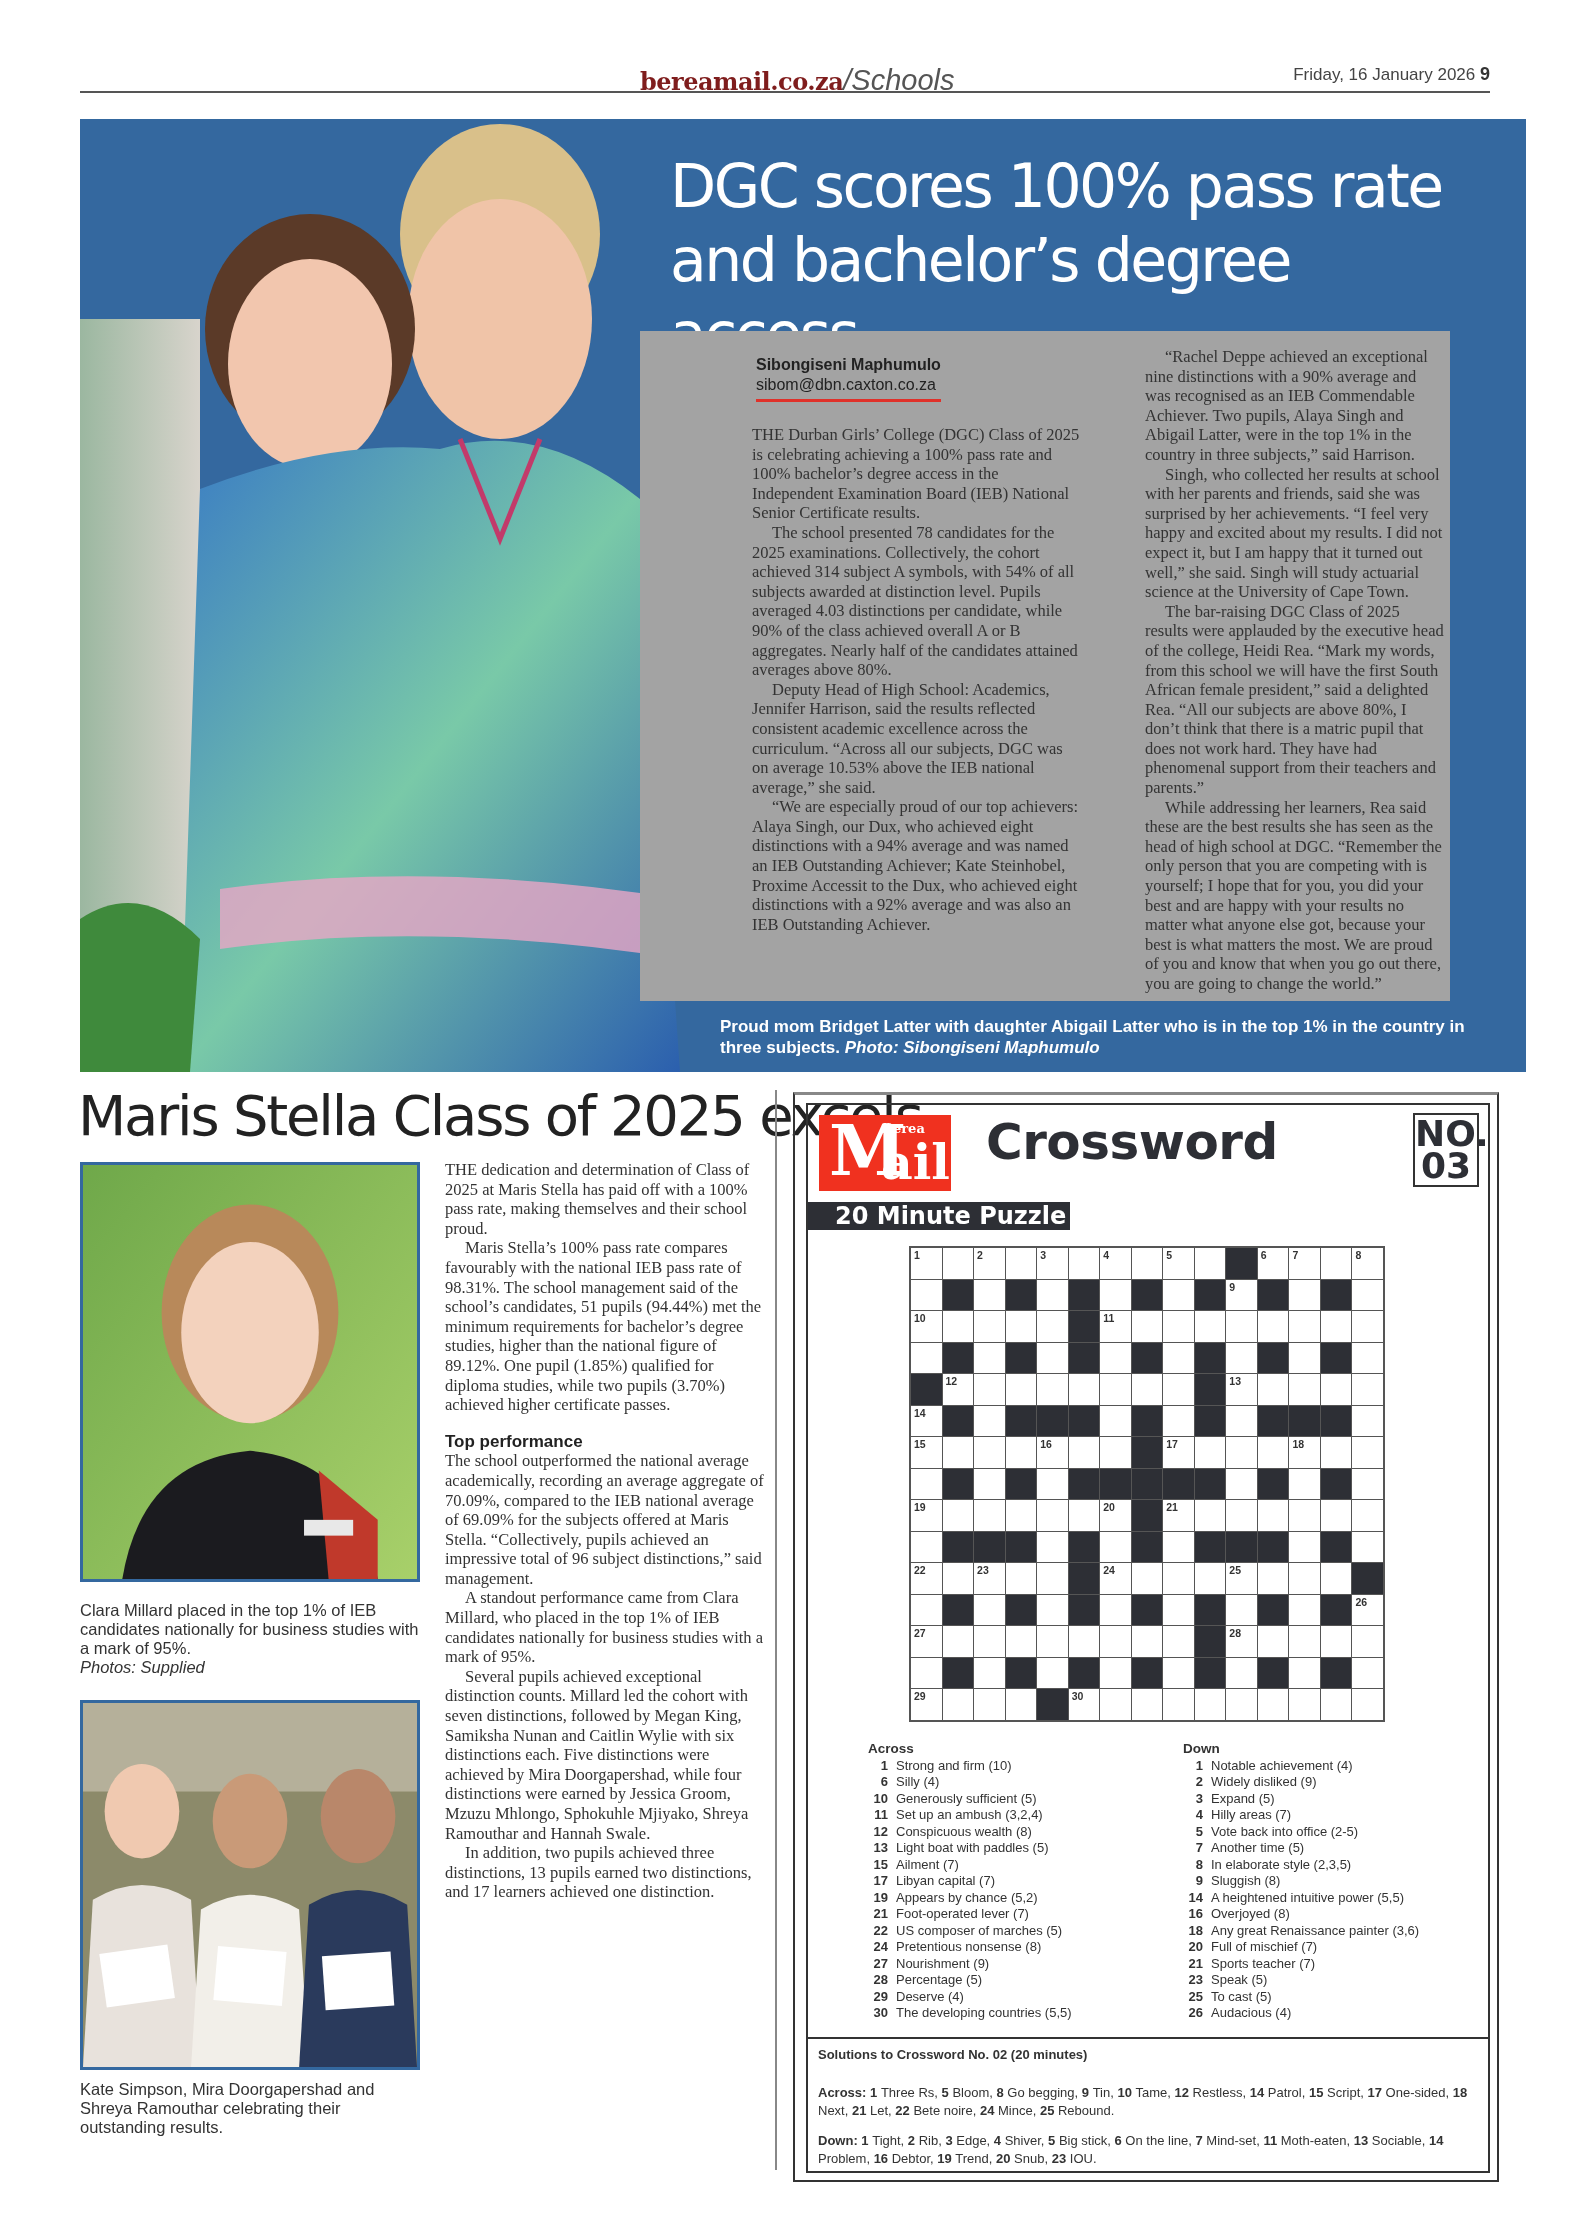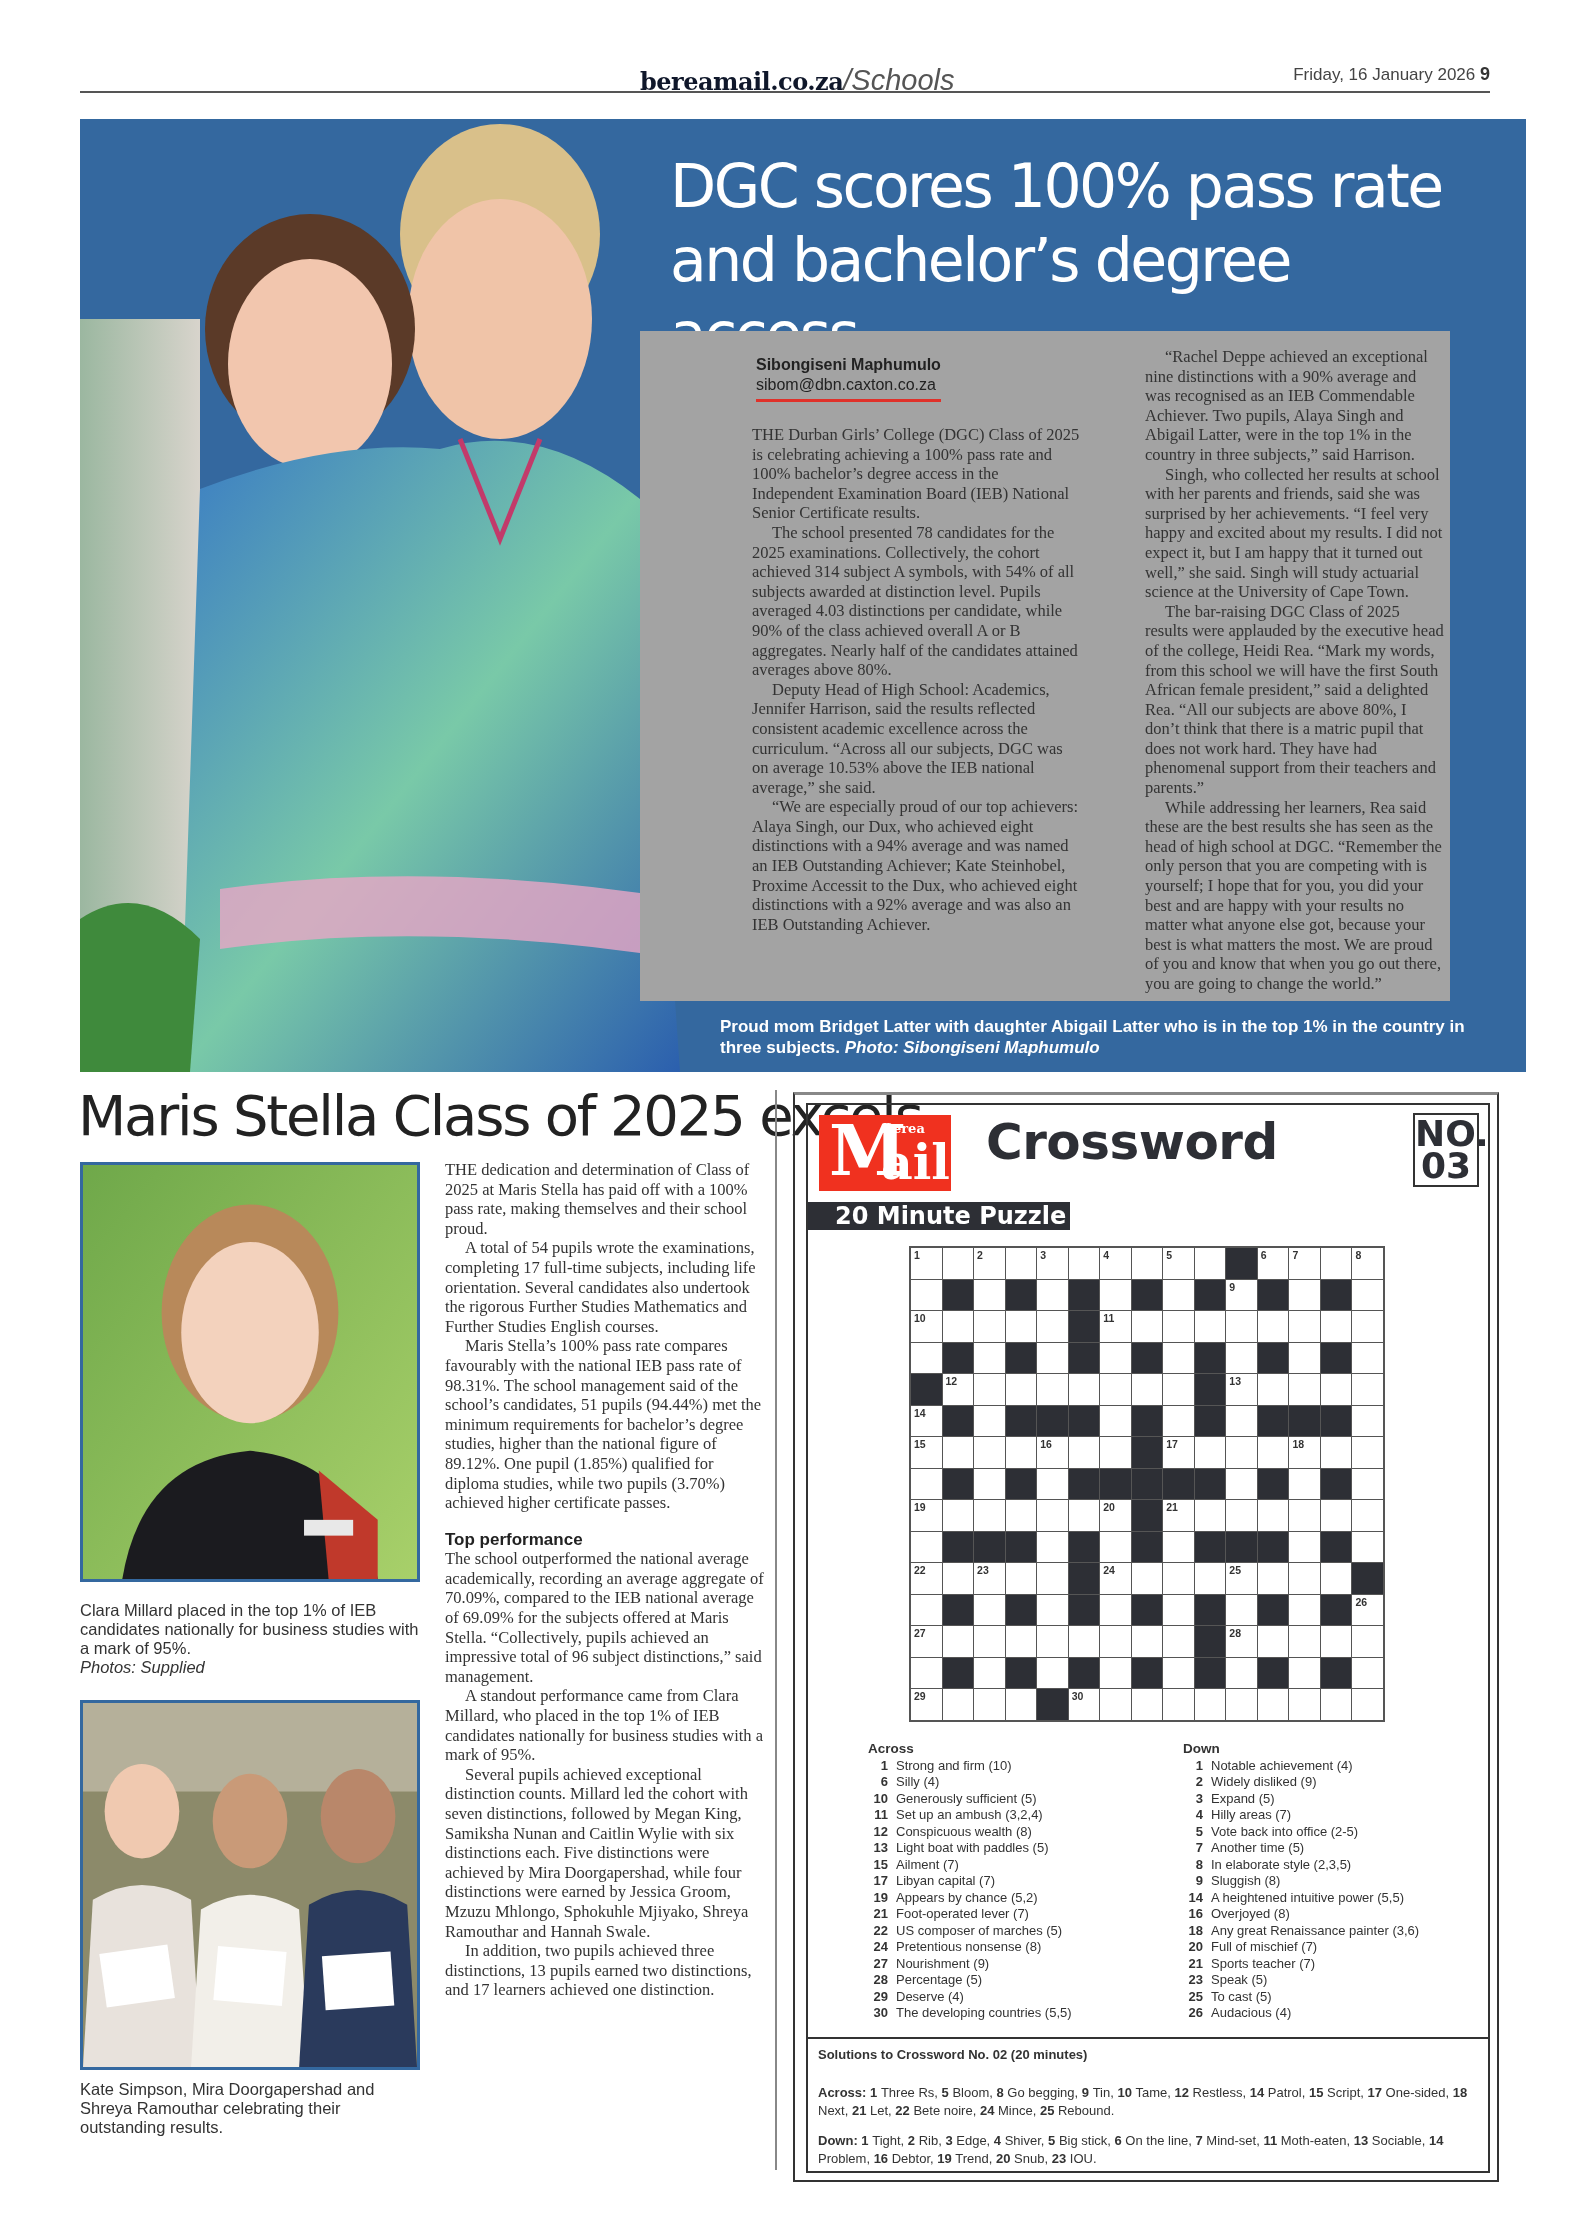--- a/index.html
+++ b/index.html
@@ -1,21 +1,21 @@
 <!DOCTYPE html>
 <html><head>
 <meta charset="utf-8">
 <style>
   * { box-sizing: border-box; margin: 0; padding: 0; }
   body { width: 1572px; height: 2224px; background: #fff; position: relative; font-family: "Liberation Serif", serif; color: #222; overflow: hidden; }
 
   
   .masthead { position: absolute; left: 80px; top: 60px; width: 1410px; height: 33px; border-bottom: 2px solid #555; }
   .mast-site { position: absolute; left: 560px; top: 4px; font-size: 26px; color: #555; }
-  .mast-site b { font-family: "DejaVu Serif", serif; font-weight: bold; font-size: 24px; color: #0f172a; letter-spacing: -0.5px; }
+  .mast-site b { font-family: "DejaVu Serif", serif; font-weight: bold; font-size: 24px; color: #7f1d1d; letter-spacing: -0.5px; }
   .mast-site span { font-family: "Liberation Sans", sans-serif; font-size: 29px; color: #555; font-style: italic; }
   .mast-date { position: absolute; right: 0; top: 4px; font-family: "Liberation Sans", sans-serif; font-size: 17px; color: #444; }
   .mast-date b { font-size: 18px; color: #333; }
 
   
   .hero { position: absolute; left: 80px; top: 119px; width: 1446px; height: 953px; background: #34689f; overflow: hidden; }
   .hero-photo { position: absolute; left: 0; top: 0; width: 640px; height: 953px; }
   .hero-title { position: absolute; left: 590px; top: 30px; width: 800px; font-family: "DejaVu Sans", sans-serif; font-size: 60px; line-height: 74px; color: #fff; letter-spacing: -2.5px; font-weight: normal; }
   .hero-textbox { position: absolute; left: 560px; top: 212px; width: 810px; height: 670px; background: #a3a3a3; }
   .byline { position: absolute; left: 116px; top: 24px; font-family: "Liberation Sans", sans-serif; font-size: 16px; line-height: 20px; color: #222; border-bottom: 3px solid #e0312a; padding-bottom: 4px; }
@@ -160,21 +160,20 @@
     <path d="M220 370 L230 205 Q280 175 330 205 L340 370 Z" fill="#2a3a5c"></path>
     <rect x="20" y="250" width="70" height="55" fill="#ffffff" transform="rotate(-8 55 277)"></rect>
     <rect x="135" y="250" width="70" height="55" fill="#ffffff" transform="rotate(5 170 277)"></rect>
     <rect x="245" y="255" width="70" height="55" fill="#ffffff" transform="rotate(-4 280 282)"></rect>
   </svg>
 </div>
 <div class="caption ms-cap2">Kate Simpson, Mira Doorgapershad and Shreya Ramouthar celebrating their outstanding results.</div>
 
 <div class="col ms-col">
   <p class="first">THE dedication and determination of Class of 2025 at Maris Stella has paid off with a 100% pass rate, making themselves and their school proud.</p>
-  <p>A total of 54 pupils wrote the examinations, completing 17 full-time subjects, including life orientation. Several candidates also undertook the rigorous Further Studies Mathematics and Further Studies English courses.</p>
   <p>Maris Stella’s 100% pass rate compares favourably with the national IEB pass rate of 98.31%. The school management said of the school’s candidates, 51 pupils (94.44%) met the minimum requirements for bachelor’s degree studies, higher than the national figure of 89.12%. One pupil (1.85%) qualified for diploma studies, while two pupils (3.70%) achieved higher certificate passes.</p>
   <p class="ms-sub">Top performance</p>
   <p class="first">The school outperformed the national average academically, recording an average aggregate of 70.09%, compared to the IEB national average of 69.09% for the subjects offered at Maris Stella. “Collectively, pupils achieved an impressive total of 96 subject distinctions,” said management.</p>
   <p>A standout performance came from Clara Millard, who placed in the top 1% of IEB candidates nationally for business studies with a mark of 95%.</p>
   <p>Several pupils achieved exceptional distinction counts. Millard led the cohort with seven distinctions, followed by Megan King, Samiksha Nunan and Caitlin Wylie with six distinctions each. Five distinctions were achieved by Mira Doorgapershad, while four distinctions were earned by Jessica Groom, Mzuzu Mhlongo, Sphokuhle Mjiyako, Shreya Ramouthar and Hannah Swale.</p>
   <p>In addition, two pupils achieved three distinctions, 13 pupils earned two distinctions, and 17 learners achieved one distinction.</p>
 </div>
 <div class="vrule"></div>
 
 <div class="cw">

